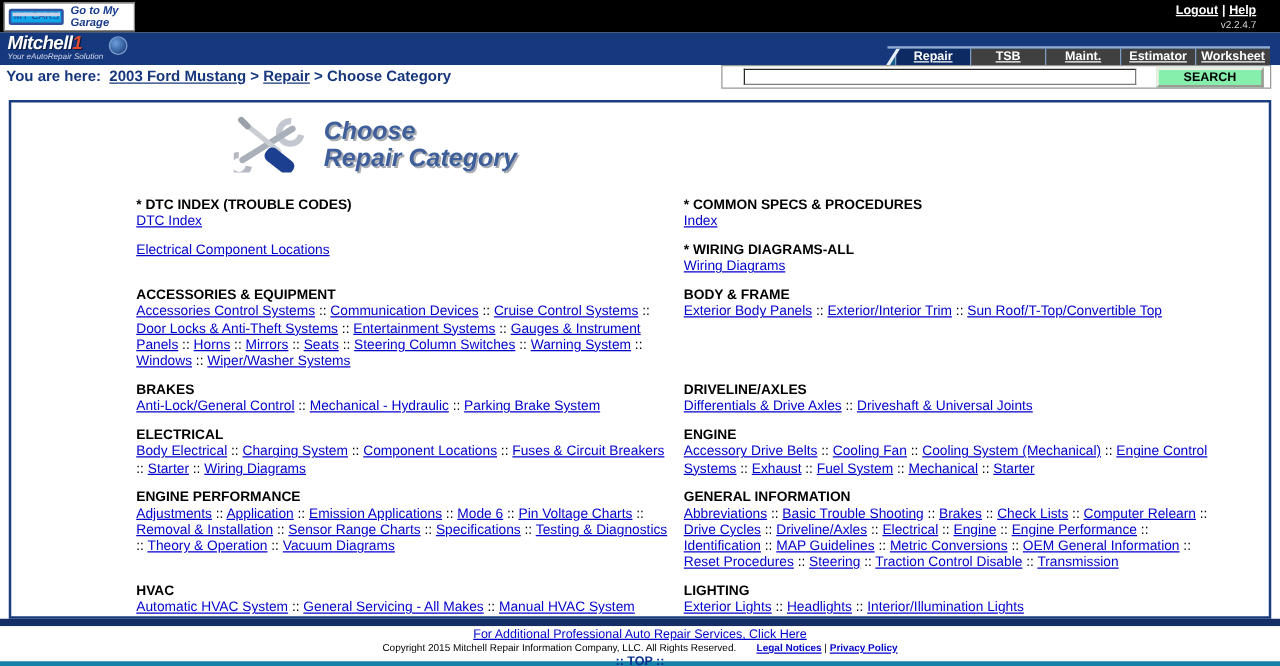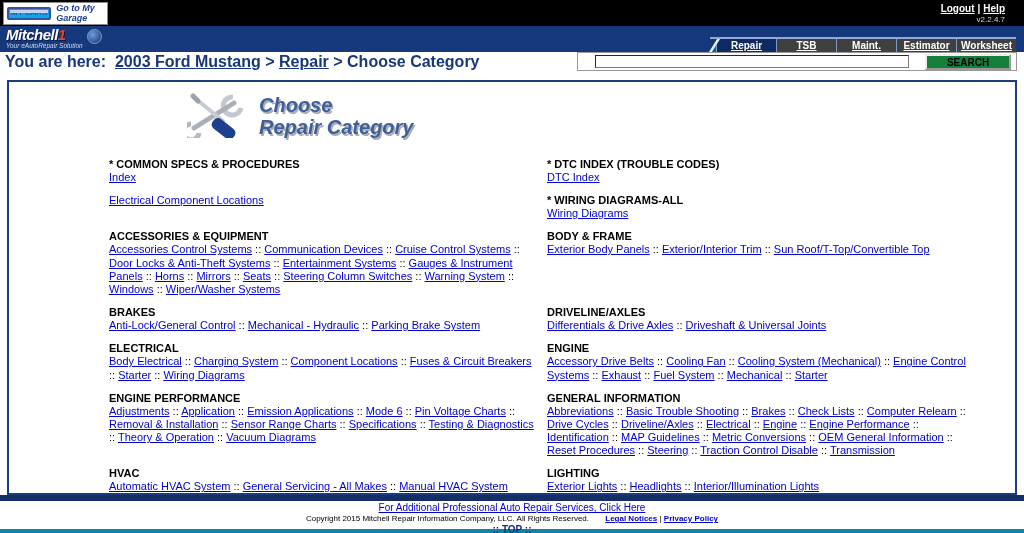--- a/index.html
+++ b/index.html
@@ -59,36 +59,36 @@
                transform:skewX(-32deg); margin-left:-6px; }
   .tab {
     width:60px; text-align:center; color:#ffffff;
     font-size:10px; font-weight:bold; text-decoration:underline;
     line-height:13px; border-left:1px solid #7d9cc4; background:#404040;
   }
   .tab.active { background:#0d2a63; }
 
   
   .subheader { height:24px; position:relative; background:#ffffff; }
-  .breadcrumb { padding-left:5px; font-size:16px; font-weight:bold; color:#17377c; line-height:19px; }
+  .breadcrumb { padding-left:5px; font-size:12px; font-weight:bold; color:#17377c; line-height:19px; }
   .breadcrumb a { color:#17377c; text-decoration:underline; }
   .bc-sep { color:#17377c; }
   .search-panel {
     position:absolute; right:7px; top:0; width:440px; height:19px;
     background:#ffffff; border:1px solid #999999;
     display:flex; align-items:center; justify-content:flex-end; padding-right:5px;
   }
   .search-input {
     width:314px; height:13px; border:1px solid #7b7b7b; border-style:inset;
     font-size:10px; padding:0 2px; margin-right:16px;
     font-family:"Liberation Sans", sans-serif;
   }
   .search-btn {
     width:86px; height:16px; font-size:10px; font-weight:bold; color:#000;
-    background:#15803d; border:2px outset #f0ede6; line-height:11px;
+    background:#86efac; border:2px outset #f0ede6; line-height:11px;
     font-family:"Liberation Sans", sans-serif;
   }
 
   
   .main-box {
     margin:4px 7px 0 7px; height:415px;
     border:2px solid #1b3d7e; background:#ffffff; overflow:hidden;
   }
   .title-block { display:flex; align-items:flex-start; margin:10px 0 0 178px; }
   .title-text {
@@ -170,26 +170,26 @@
       <rect x="30" y="24" width="26" height="12" rx="5" fill="#1d3f8f" transform="rotate(38 30 24)"></rect>
     </svg>
     <div class="title-text">
       <div>Choose</div>
       <div>Repair Category</div>
     </div>
   </div>
   <div class="cat-rows">
       <div class="cat-row">
         <div class="cat-cell">
+          <div class="cat-heading">* DTC INDEX (TROUBLE CODES)</div>
+          <div class="cat-links"><a>DTC Index</a></div>
+        </div>
+        <div class="cat-cell">
           <div class="cat-heading">* COMMON SPECS &amp; PROCEDURES</div>
           <div class="cat-links"><a>Index</a></div>
-        </div>
-        <div class="cat-cell">
-          <div class="cat-heading">* DTC INDEX (TROUBLE CODES)</div>
-          <div class="cat-links"><a>DTC Index</a></div>
         </div>
       </div>
       <div class="cat-row">
         <div class="cat-cell">
           <div class="cat-links"><a>Electrical Component Locations</a></div>
         </div>
         <div class="cat-cell">
           <div class="cat-heading">* WIRING DIAGRAMS-ALL</div>
           <div class="cat-links"><a>Wiring Diagrams</a></div>
         </div>

